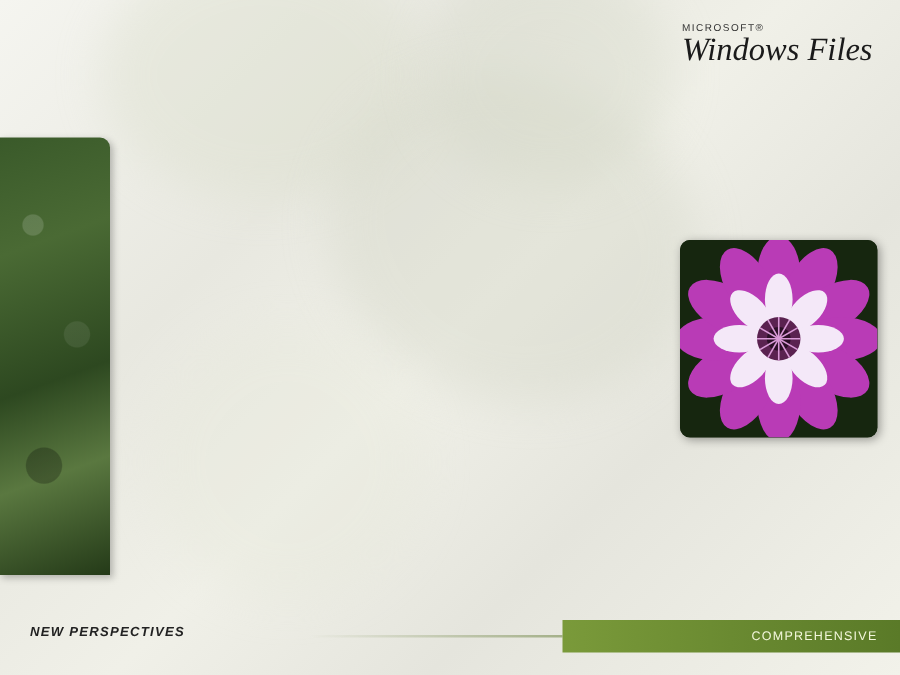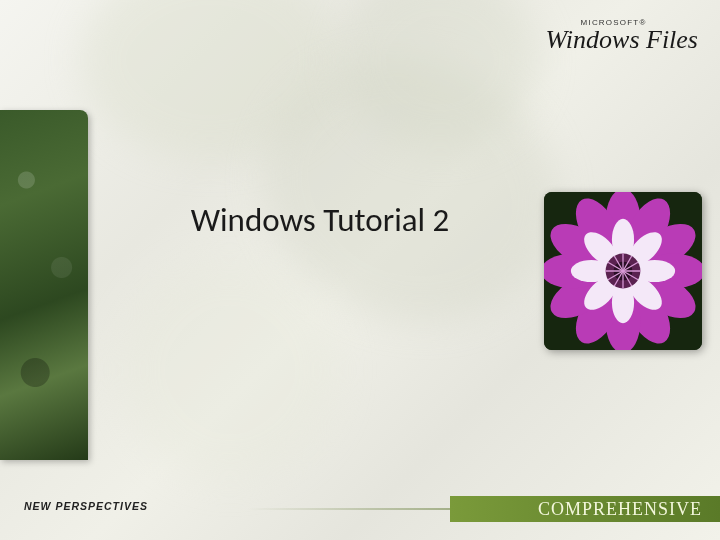--- a/index.html
+++ b/index.html
@@ -29,21 +29,20 @@
     top: 18px;
     right: 22px;
     text-align: left;
     color: #222;
   }
   .brand-small {
     font-family: Arial, Helvetica, sans-serif;
     font-size: 8px;
     letter-spacing: 1.2px;
     color: #333;
-    margin-left: 35px;
   }
   .brand-main {
     font-family: Georgia, 'Times New Roman', serif;
     font-style: italic;
     font-size: 26px;
     color: #1a1a1a;
     margin-top: -2px;
   }
 
   
@@ -118,22 +117,22 @@
     bottom: 18px;
     height: 26px;
     width: 270px;
     background: linear-gradient(90deg, #7a9a3a 0%, #5a7a28 100%);
     display: flex;
     align-items: center;
     justify-content: flex-end;
     padding-right: 18px;
   }
   .footer-text {
-    font-family: Liberation Serif, serif;
-    font-size: 18px;
+    font-family: Liberation Sans, sans-serif;
+    font-size: 10px;
     color: #f3f7dc;
     letter-spacing: 1px;
   }
 
   
   .footer-line {
     position: absolute;
     bottom: 30px;
     left: 0;
     right: 270px;
@@ -201,21 +200,20 @@
         <line x1="0" y1="0" x2="0" y2="-11" transform="rotate(240)"></line>
         <line x1="0" y1="0" x2="0" y2="-11" transform="rotate(270)"></line>
         <line x1="0" y1="0" x2="0" y2="-11" transform="rotate(300)"></line>
         <line x1="0" y1="0" x2="0" y2="-11" transform="rotate(330)"></line>
       </g>
     </g>
   </svg>
 </div>
 
 <div class="titles">
-  <div class="title-line">Windows Tutorial 2</div>
   <div class="title-gap"></div>
 </div>
 
 <div class="new-perspectives">NEW PERSPECTIVES</div>
 
 <div class="footer-line"></div>
 <div class="footer-bar">
   <span class="footer-text">COMPREHENSIVE</span>
 </div>
 

